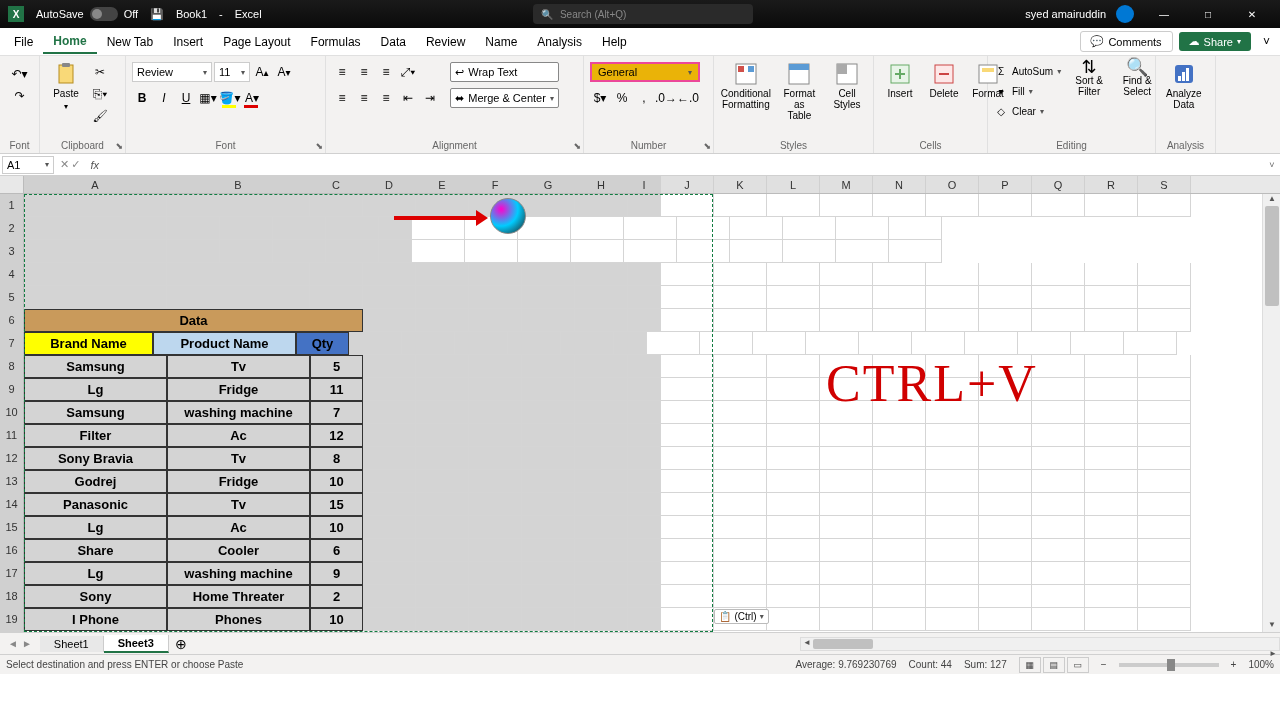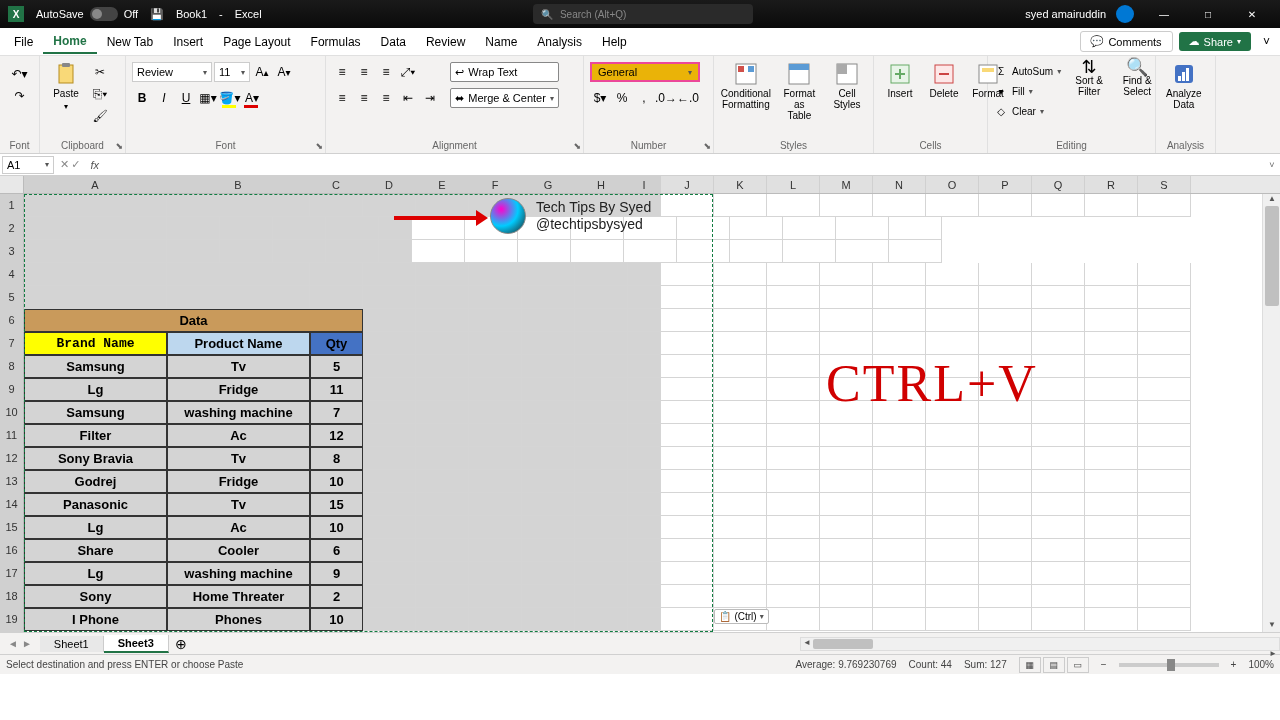--- a/index.html
+++ b/index.html
@@ -558,21 +558,21 @@
         <div class="cell" style="width: 53px;"></div>
         <div class="cell" style="width: 53px;"></div>
         <div class="cell" style="width: 53px;"></div>
         <div class="cell" style="width: 53px;"></div>
         <div class="cell" style="width: 53px;"></div>
         <div class="cell" style="width: 53px;"></div>
         <div class="cell" style="width: 53px;"></div>
         <div class="cell" style="width: 53px;"></div>
       </div>
       <div class="row">
-        <div class="cell data-hdr-brand" style="width: 143px; font-family: Liberation Mono, monospace;">Brand Name</div>
+        <div class="cell data-hdr-brand" style="width: 129px;">Brand Name</div>
         <div class="cell data-hdr-prod" style="width: 143px;">Product Name</div>
         <div class="cell data-hdr-qty" style="width: 53px;">Qty</div>
         <div class="cell selbg" style="width: 53px;"></div>
         <div class="cell selbg" style="width: 53px;"></div>
         <div class="cell selbg" style="width: 53px;"></div>
         <div class="cell selbg" style="width: 53px;"></div>
         <div class="cell selbg" style="width: 53px;"></div>
         <div class="cell selbg" style="width: 33px;"></div>
         <div class="cell" style="width: 53px;"></div>
         <div class="cell" style="width: 53px;"></div>
@@ -838,24 +838,20 @@
         <div class="cell" style="width: 53px;"></div>
       </div>
     </div>
 
   <div class="dashed-sel" style="top:18px;left:24px;width:689px;height:438px"></div>
 
   <div class="arrow-red"></div>
 
   <div class="channel-overlay">
     <div class="channel-avatar"></div>
-    <div class="channel-txt">
-      <div>Tech Tips By Syed</div>
-      <div>@techtipsbysyed</div>
-    </div>
   </div>
 
   <div class="overlay-text">CTRL+V</div>
 
   <div class="paste-opt">
     <span>📋</span>
     <span>(Ctrl)</span>
     <span class="combo-drop">▾</span>
   </div>
 

